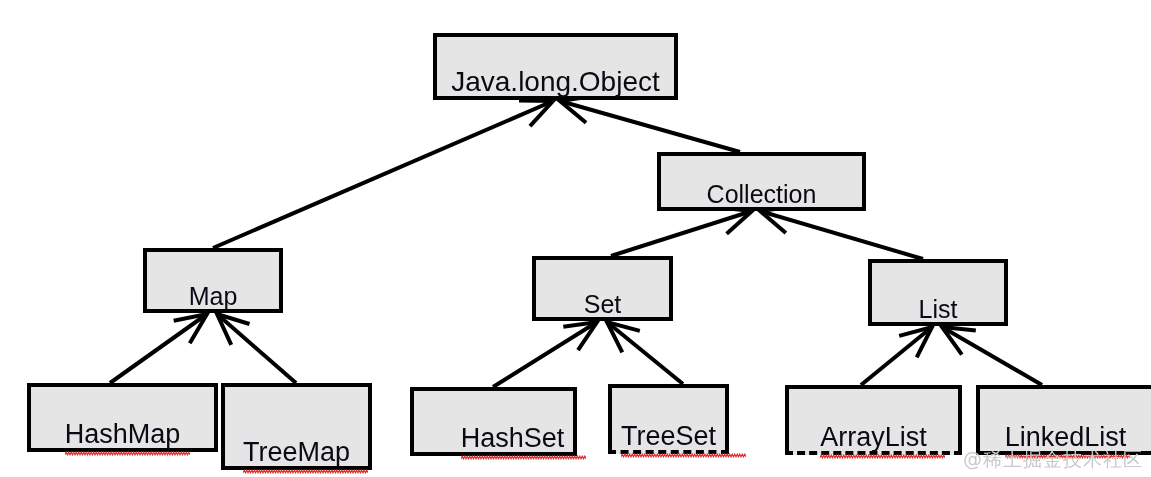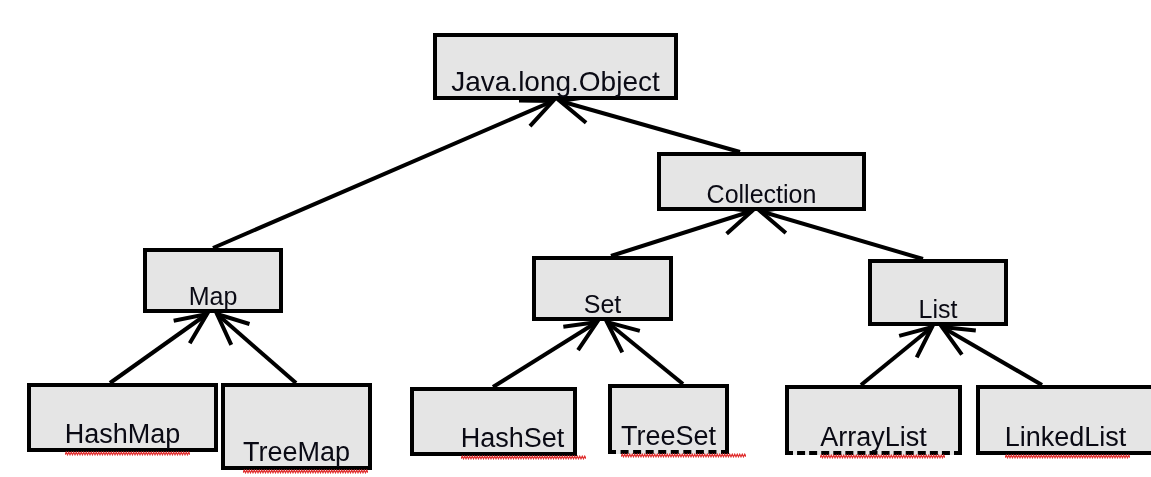--- a/index.html
+++ b/index.html
@@ -156,14 +156,15 @@
             <path d="M0 3 l1 -2 l1 2 l1 -2 l1 2 l1 -2 l1 2 l1 -2 l1 2 l1 -2 l1 2 l1 -2 l1 2 l1 -2 l1 2 l1 -2 l1 2 l1 -2 l1 2 l1 -2 l1 2 l1 -2 l1 2 l1 -2 l1 2 l1 -2 l1 2 l1 -2 l1 2 l1 -2 l1 2 l1 -2 l1 2 l1 -2 l1 2 l1 -2 l1 2 l1 -2 l1 2 l1 -2 l1 2 l1 -2 l1 2 l1 -2 l1 2 l1 -2 l1 2 l1 -2 l1 2 l1 -2 l1 2 l1 -2 l1 2 l1 -2 l1 2 l1 -2 l1 2 l1 -2 l1 2 l1 -2 l1 2 l1 -2 l1 2 l1 -2 l1 2 l1 -2 l1 2 l1 -2 l1 2 l1 -2 l1 2 l1 -2 l1 2 l1 -2 l1 2 l1 -2 l1 2 l1 -2 l1 2 l1 -2 l1 2 l1 -2 l1 2 l1 -2 l1 2 l1 -2 l1 2 l1 -2 l1 2 l1 -2 l1 2 l1 -2 l1 2 l1 -2 l1 2 l1 -2 l1 2 l1 -2 l1 2 l1 -2 l1 2" fill="none" stroke="#e03131" stroke-width="1"></path>
           </svg></span>
       </div>
       <div class="node" style="left: 976px; top: 385px; width: 179px; height: 70px;">
         <span class="node-label spell" style="font-size: 27px; color: rgb(10, 10, 20);">LinkedList<svg class="squiggle" preserveAspectRatio="none" viewBox="0 0 100 4">
             <path d="M0 3 l1 -2 l1 2 l1 -2 l1 2 l1 -2 l1 2 l1 -2 l1 2 l1 -2 l1 2 l1 -2 l1 2 l1 -2 l1 2 l1 -2 l1 2 l1 -2 l1 2 l1 -2 l1 2 l1 -2 l1 2 l1 -2 l1 2 l1 -2 l1 2 l1 -2 l1 2 l1 -2 l1 2 l1 -2 l1 2 l1 -2 l1 2 l1 -2 l1 2 l1 -2 l1 2 l1 -2 l1 2 l1 -2 l1 2 l1 -2 l1 2 l1 -2 l1 2 l1 -2 l1 2 l1 -2 l1 2 l1 -2 l1 2 l1 -2 l1 2 l1 -2 l1 2 l1 -2 l1 2 l1 -2 l1 2 l1 -2 l1 2 l1 -2 l1 2 l1 -2 l1 2 l1 -2 l1 2 l1 -2 l1 2 l1 -2 l1 2 l1 -2 l1 2 l1 -2 l1 2 l1 -2 l1 2 l1 -2 l1 2 l1 -2 l1 2 l1 -2 l1 2 l1 -2 l1 2 l1 -2 l1 2 l1 -2 l1 2 l1 -2 l1 2 l1 -2 l1 2 l1 -2 l1 2 l1 -2 l1 2 l1 -2 l1 2" fill="none" stroke="#e03131" stroke-width="1"></path>
           </svg></span>
       </div>
     </div>
 
+  <div id="watermark">@稀土掘金技术社区</div>
 
 </div>
 
 </body></html>

